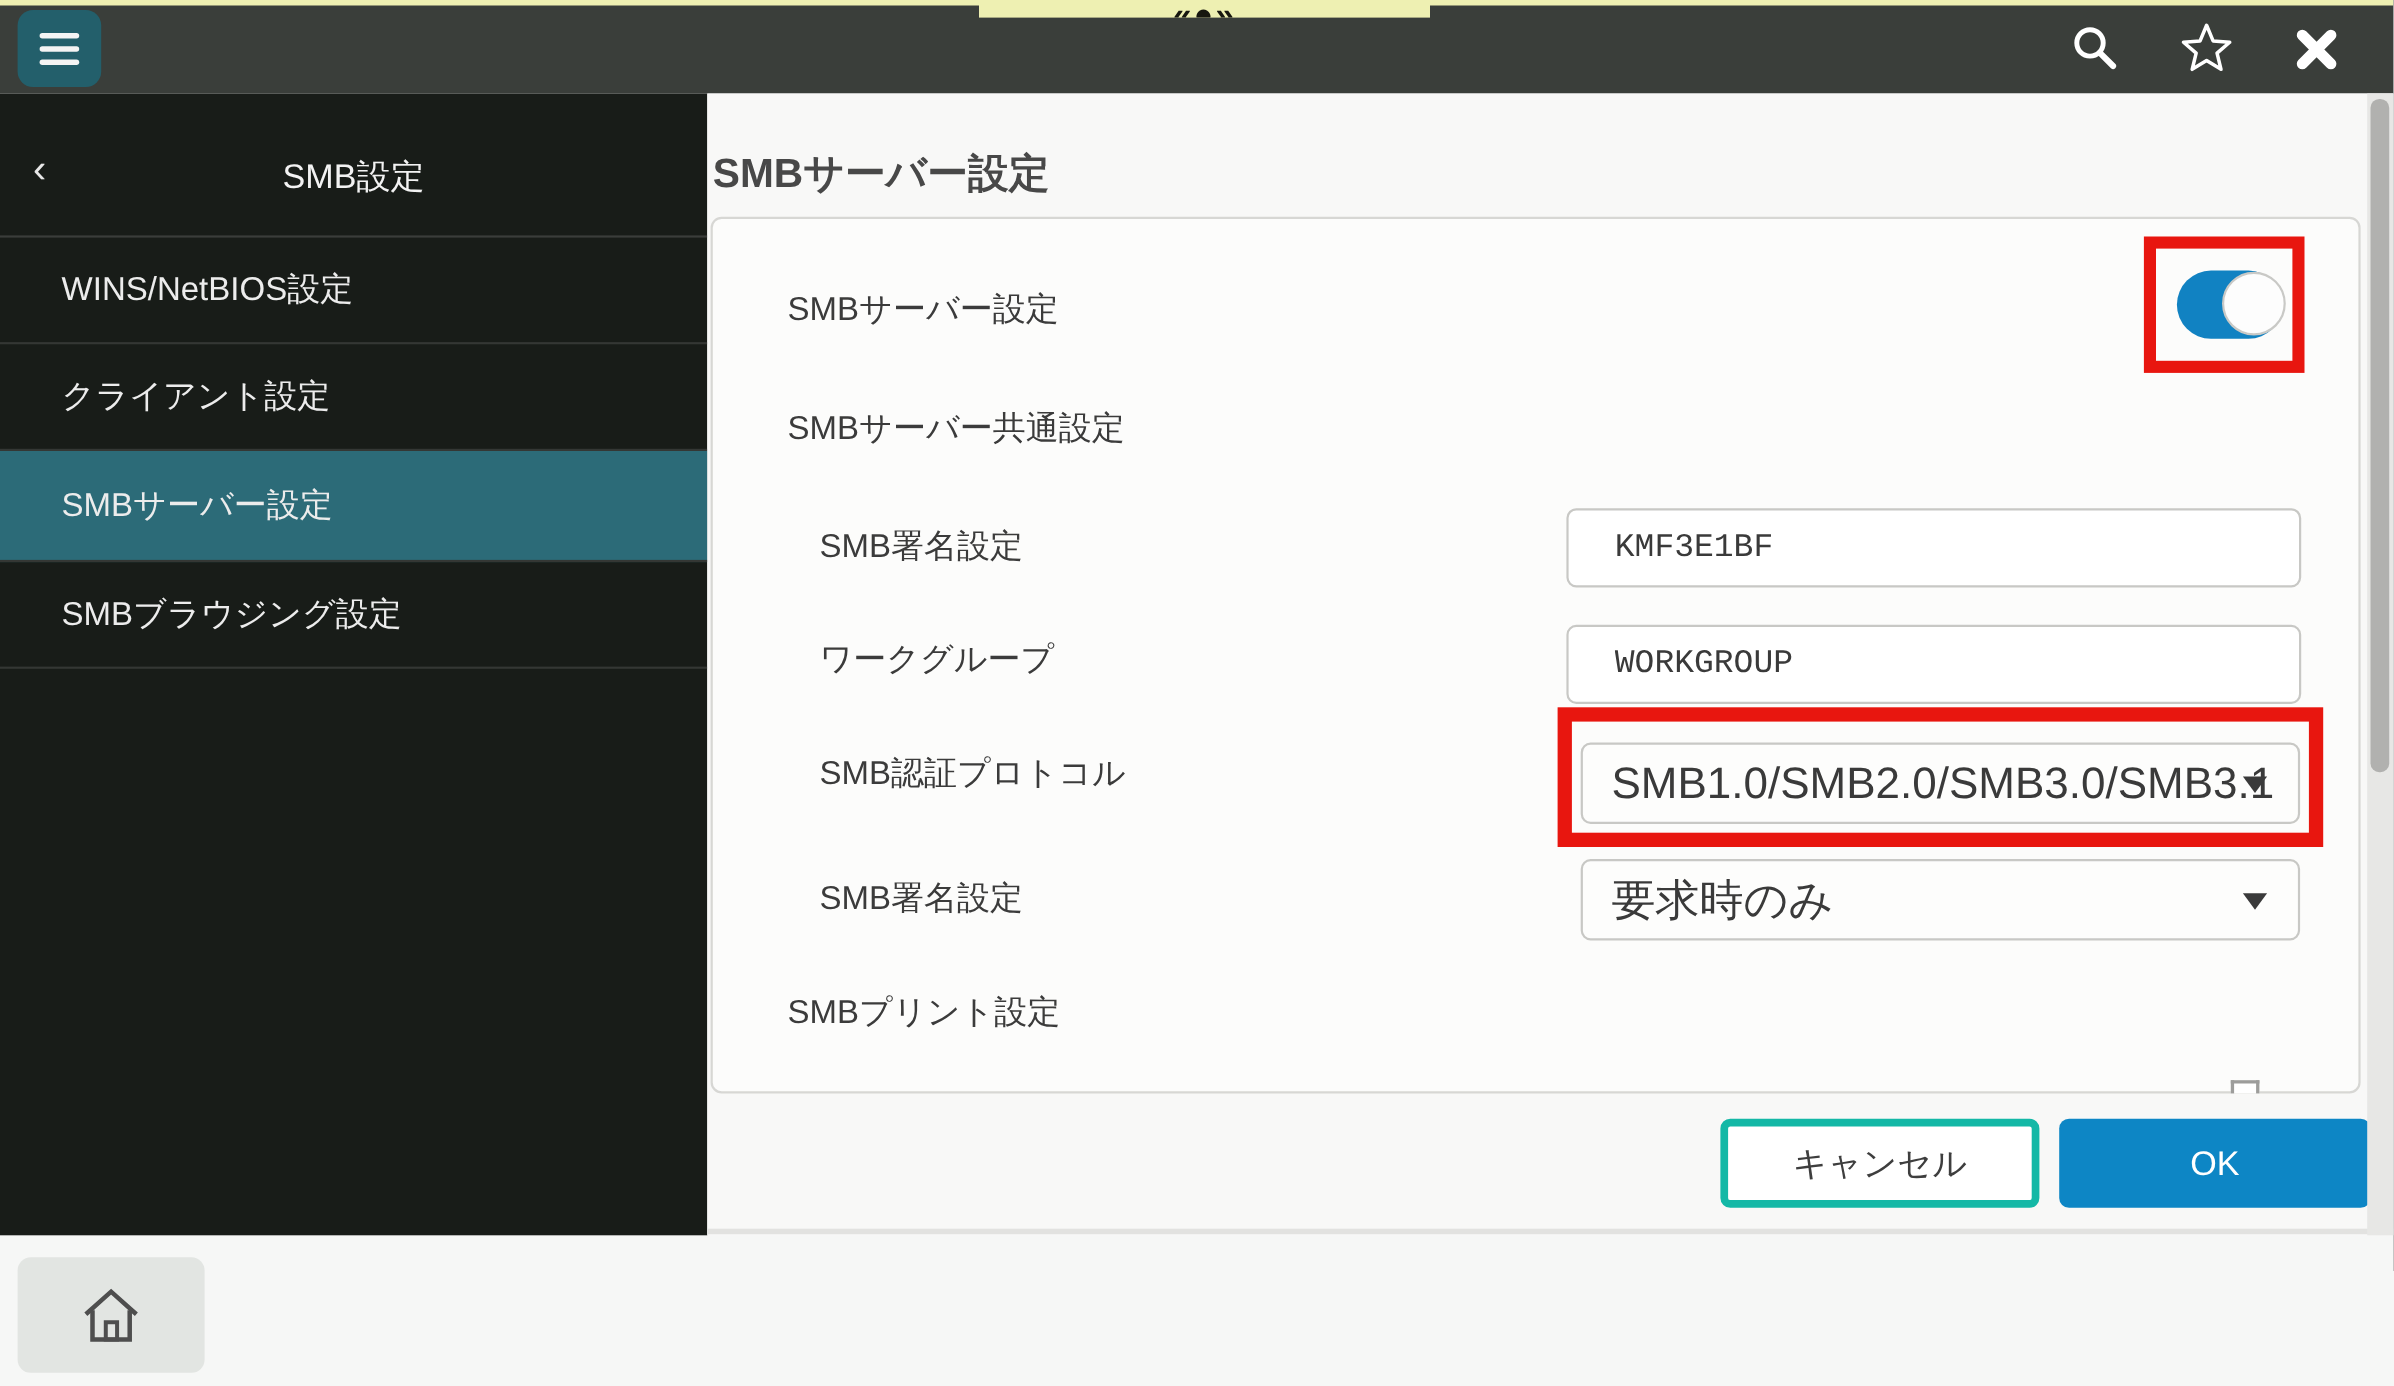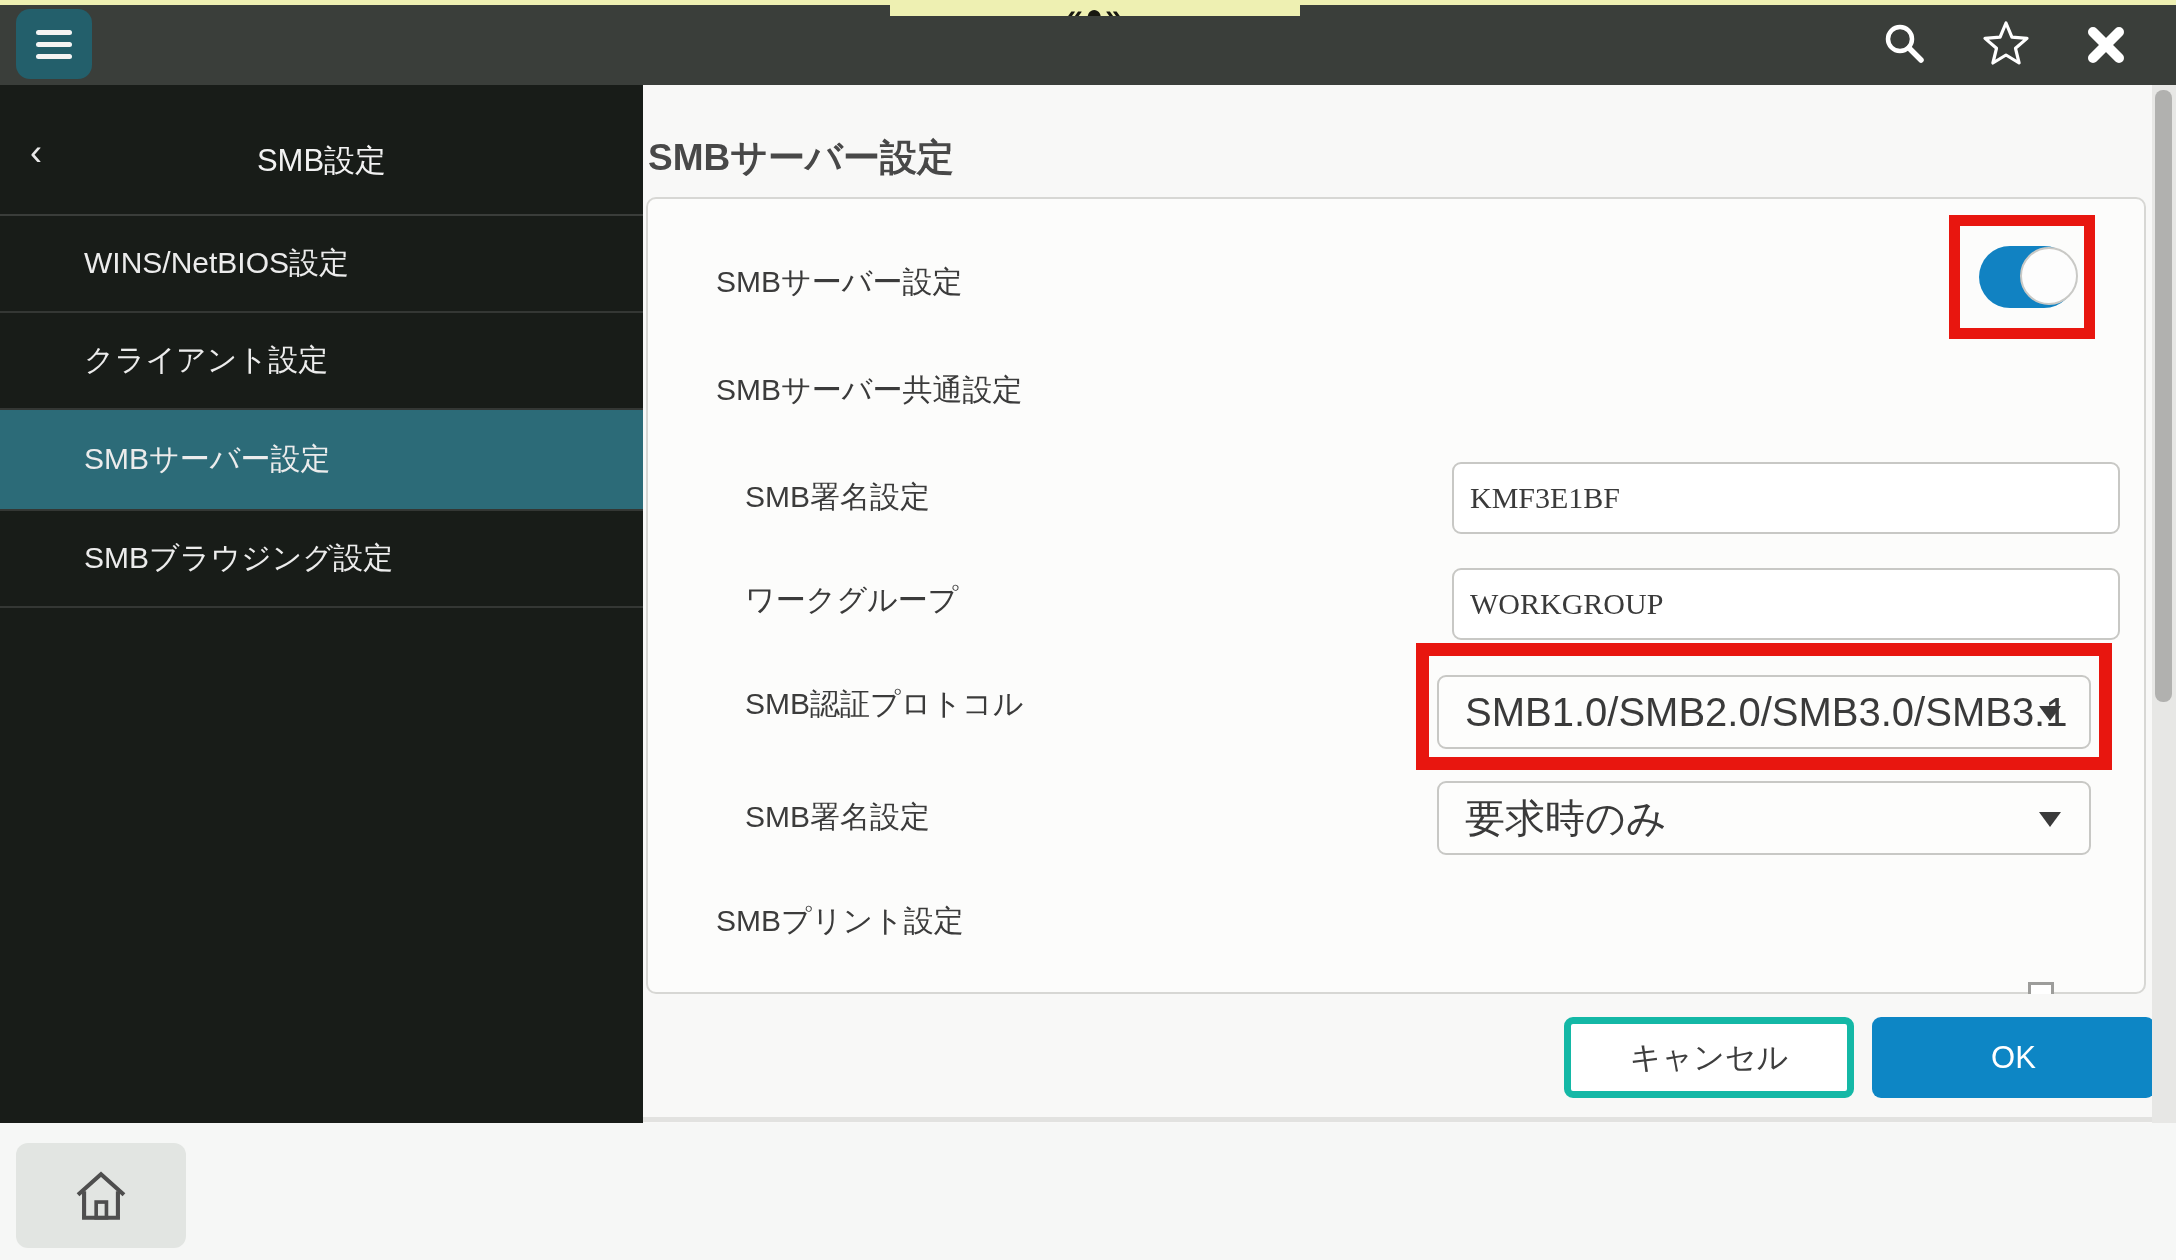--- a/index.html
+++ b/index.html
@@ -20,21 +20,21 @@
   .topicon { position:absolute; top:20px; width:48px; height:48px; }
   .topicon svg { width:100%; height:100%; }
   .ti-search { left:1881px; }
   .ti-star { left:1982px; }
   .ti-close { left:2084px; top:23px; width:44px; height:44px; }
   
   .sidebar { position:absolute; left:0; top:85px; width:643px; height:1038px; background:#181c18; color:#ededed; }
   .side-header { position:relative; height:131px; border-bottom:2px solid #3a3d3a; }
   .side-back { position:absolute; left:30px; top:50px; font-size:36px; color:#e8e8e8; line-height:36px; cursor:pointer; }
   .side-title { position:absolute; left:0; top:55px; width:100%; text-align:center; font-size:31px; font-weight:500; color:#f2f2f2; }
-  .side-item { position:relative; height:97px; display:flex; align-items:center; padding-left:84px;
+  .side-item { position:relative; height:97px; display:flex; align-items:center; padding-left:56px;
                font-size:30px; color:#ececec; border-bottom:2px solid #343734; cursor:pointer; }
   .side-item.selected { background:#2c6b78; height:101px; }
   
   .content { position:absolute; left:643px; top:85px; width:1533px; height:1038px; background:#f8f8f7; }
   .page-title { position:absolute; left:648px; top:133px; font-size:37px; font-weight:600; color:#484848; }
   .card { position:absolute; left:646px; top:197px; width:1500px; height:797px;
           background:#fcfcfb; border:2px solid #d7d7d4; border-radius:10px; }
   .flabel { position:absolute; font-size:30px; color:#3b3b3b; line-height:40px; }
   .l-sect { left:716px; }
   .l-sub  { left:745px; }
@@ -42,21 +42,21 @@
   .toggle { position:absolute; left:1979px; top:246px; width:96px; height:62px; background:#1182c2; border-radius:31px; cursor:pointer; }
   .toggle .knob { position:absolute; right:-3px; top:1px; width:58px; height:58px; background:#fdfdfd; border:2px solid #c9c9c6; border-radius:50%; }
   
   .redbox { position:absolute; border:11px solid #e8160f; background:transparent; z-index:9; }
   .rb-toggle { left:1949px; top:215px; width:146px; height:124px; }
   .rb-proto  { left:1416px; top:643px; width:696px; height:127px; border-width:13px; }
   
   .fieldbox { position:absolute; left:1424px; width:668px; height:72px; background:#ffffff;
               border:2px solid #c8c8c5; border-radius:9px; font-size:30px; color:#3a3a3a;
               padding-left:28px; display:flex; align-items:center; }
-  input.fieldbox { padding-left:16px; font-family:Liberation Serif, serif;margin-left:28px; }
+  input.fieldbox { padding-left:42px; font-family:Liberation Mono, monospace; }
   .dropdown { position:absolute; left:1437px; width:654px; height:74px; background:#fdfdfc;
               border:2px solid #c8c8c5; border-radius:9px; font-size:40px; color:#3a3a3a;
               padding-left:26px; display:flex; align-items:center; cursor:pointer; }
   .caret { position:absolute; right:28px; top:50%; margin-top:-6px; width:0; height:0;
            border-left:11px solid transparent; border-right:11px solid transparent; border-top:15px solid #3a3a3a; }
   .checkbox-sliver { position:absolute; left:2028px; top:982px; width:26px; height:12px;
                      border:3px solid #9d9d9b; border-bottom:none; background:#ffffff; }
   
   .btn { position:absolute; top:1017px; height:81px; border-radius:9px; display:flex;
          align-items:center; justify-content:center; font-size:31px; cursor:pointer; }

